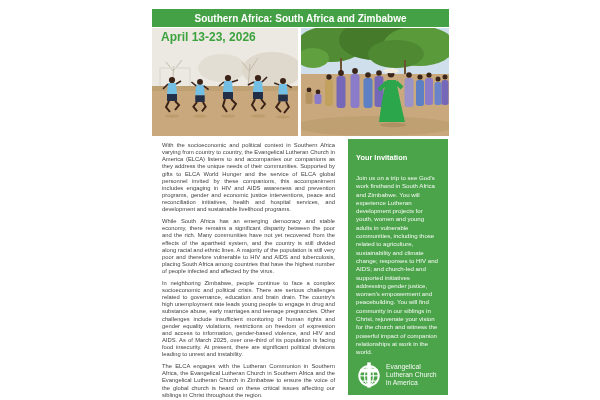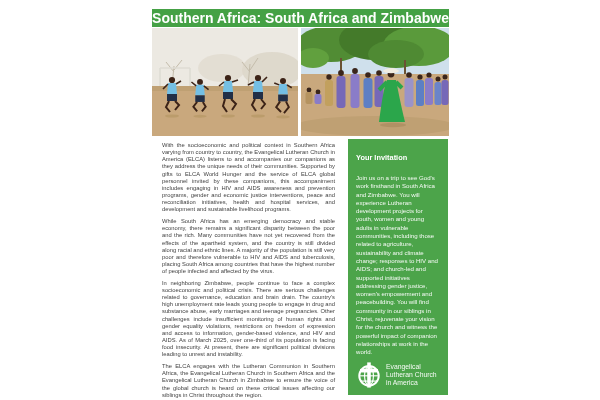--- a/index.html
+++ b/index.html
@@ -3,21 +3,21 @@
 <meta charset="utf-8">
 <style>
   * { margin:0; padding:0; box-sizing:border-box; }
   html,body { width:600px; height:400px; background:#ffffff; overflow:hidden;
               font-family:"Liberation Sans", sans-serif; }
   .page   { position:relative; width:600px; height:400px; background:#ffffff; }
   .flyer  { position:absolute; left:152px; top:0; width:297px; height:400px; background:#ffffff; }
 
   .header-bar { position:absolute; left:0; top:9px; width:297px; height:18px;
                 background:#45a145; display:flex; align-items:center; justify-content:center; }
-  .header-bar span { color:#ffffff; font-weight:bold; font-size:14px; letter-spacing:0; white-space:nowrap; }
+  .header-bar span { color:#ffffff; font-weight:bold; font-size:10px; letter-spacing:0; white-space:nowrap; }
 
   .photo-strip { position:absolute; left:0; top:28px; width:297px; height:108px; }
   .photo { position:absolute; top:0; height:108px; overflow:hidden; }
   .photo-left  { left:0; width:146px; background:#ece9e2; }
   .photo-right { left:149px; width:148px; background:#cfe0ec; }
   .photo svg { display:block; }
 
   .date-overlay { position:absolute; left:9px; top:2px; color:#3ba23d;
                   font-weight:bold; font-size:12px; white-space:nowrap; }
 
@@ -92,20 +92,21 @@
           </g>
           <g transform="translate(131,53) scale(0.97)">
             <ellipse cx="0" cy="37" rx="7" ry="1.6" fill="#b2945f" opacity="0.6"></ellipse>
             <circle cx="0" cy="0" r="3.1" fill="#3c2317"></circle>
             <path d="M-4,3 L4,3 L5,14 L-5,14 Z" fill="#74bfe4"></path>
             <path d="M-4,4 L-9,2 M4,4 L9,7" stroke="#3c2317" stroke-width="1.6" fill="none"></path>
             <rect x="-5" y="14" width="10" height="7" fill="#222f47"></rect>
             <path d="M-3,21 L-7,27 L-2,32 M3,21 L6,27 L1,33" stroke="#3c2317" stroke-width="2" fill="none"></path>
           </g>
         </svg>
+        <div class="date-overlay" style="color: rgb(59, 162, 61);">April 13-23, 2026</div>
       </div>
 
       <div class="photo photo-right">
         <svg width="148" height="108" viewBox="0 0 148 108">
           <rect x="0" y="0" width="148" height="108" fill="#cfe0ec"></rect>
 
           <ellipse cx="30" cy="16" rx="34" ry="18" fill="#518c34"></ellipse>
           <ellipse cx="74" cy="12" rx="36" ry="20" fill="#447a2a"></ellipse>
           <ellipse cx="118" cy="18" rx="36" ry="20" fill="#5a9a3b"></ellipse>
           <ellipse cx="95" cy="26" rx="28" ry="14" fill="#4f8a33"></ellipse>

